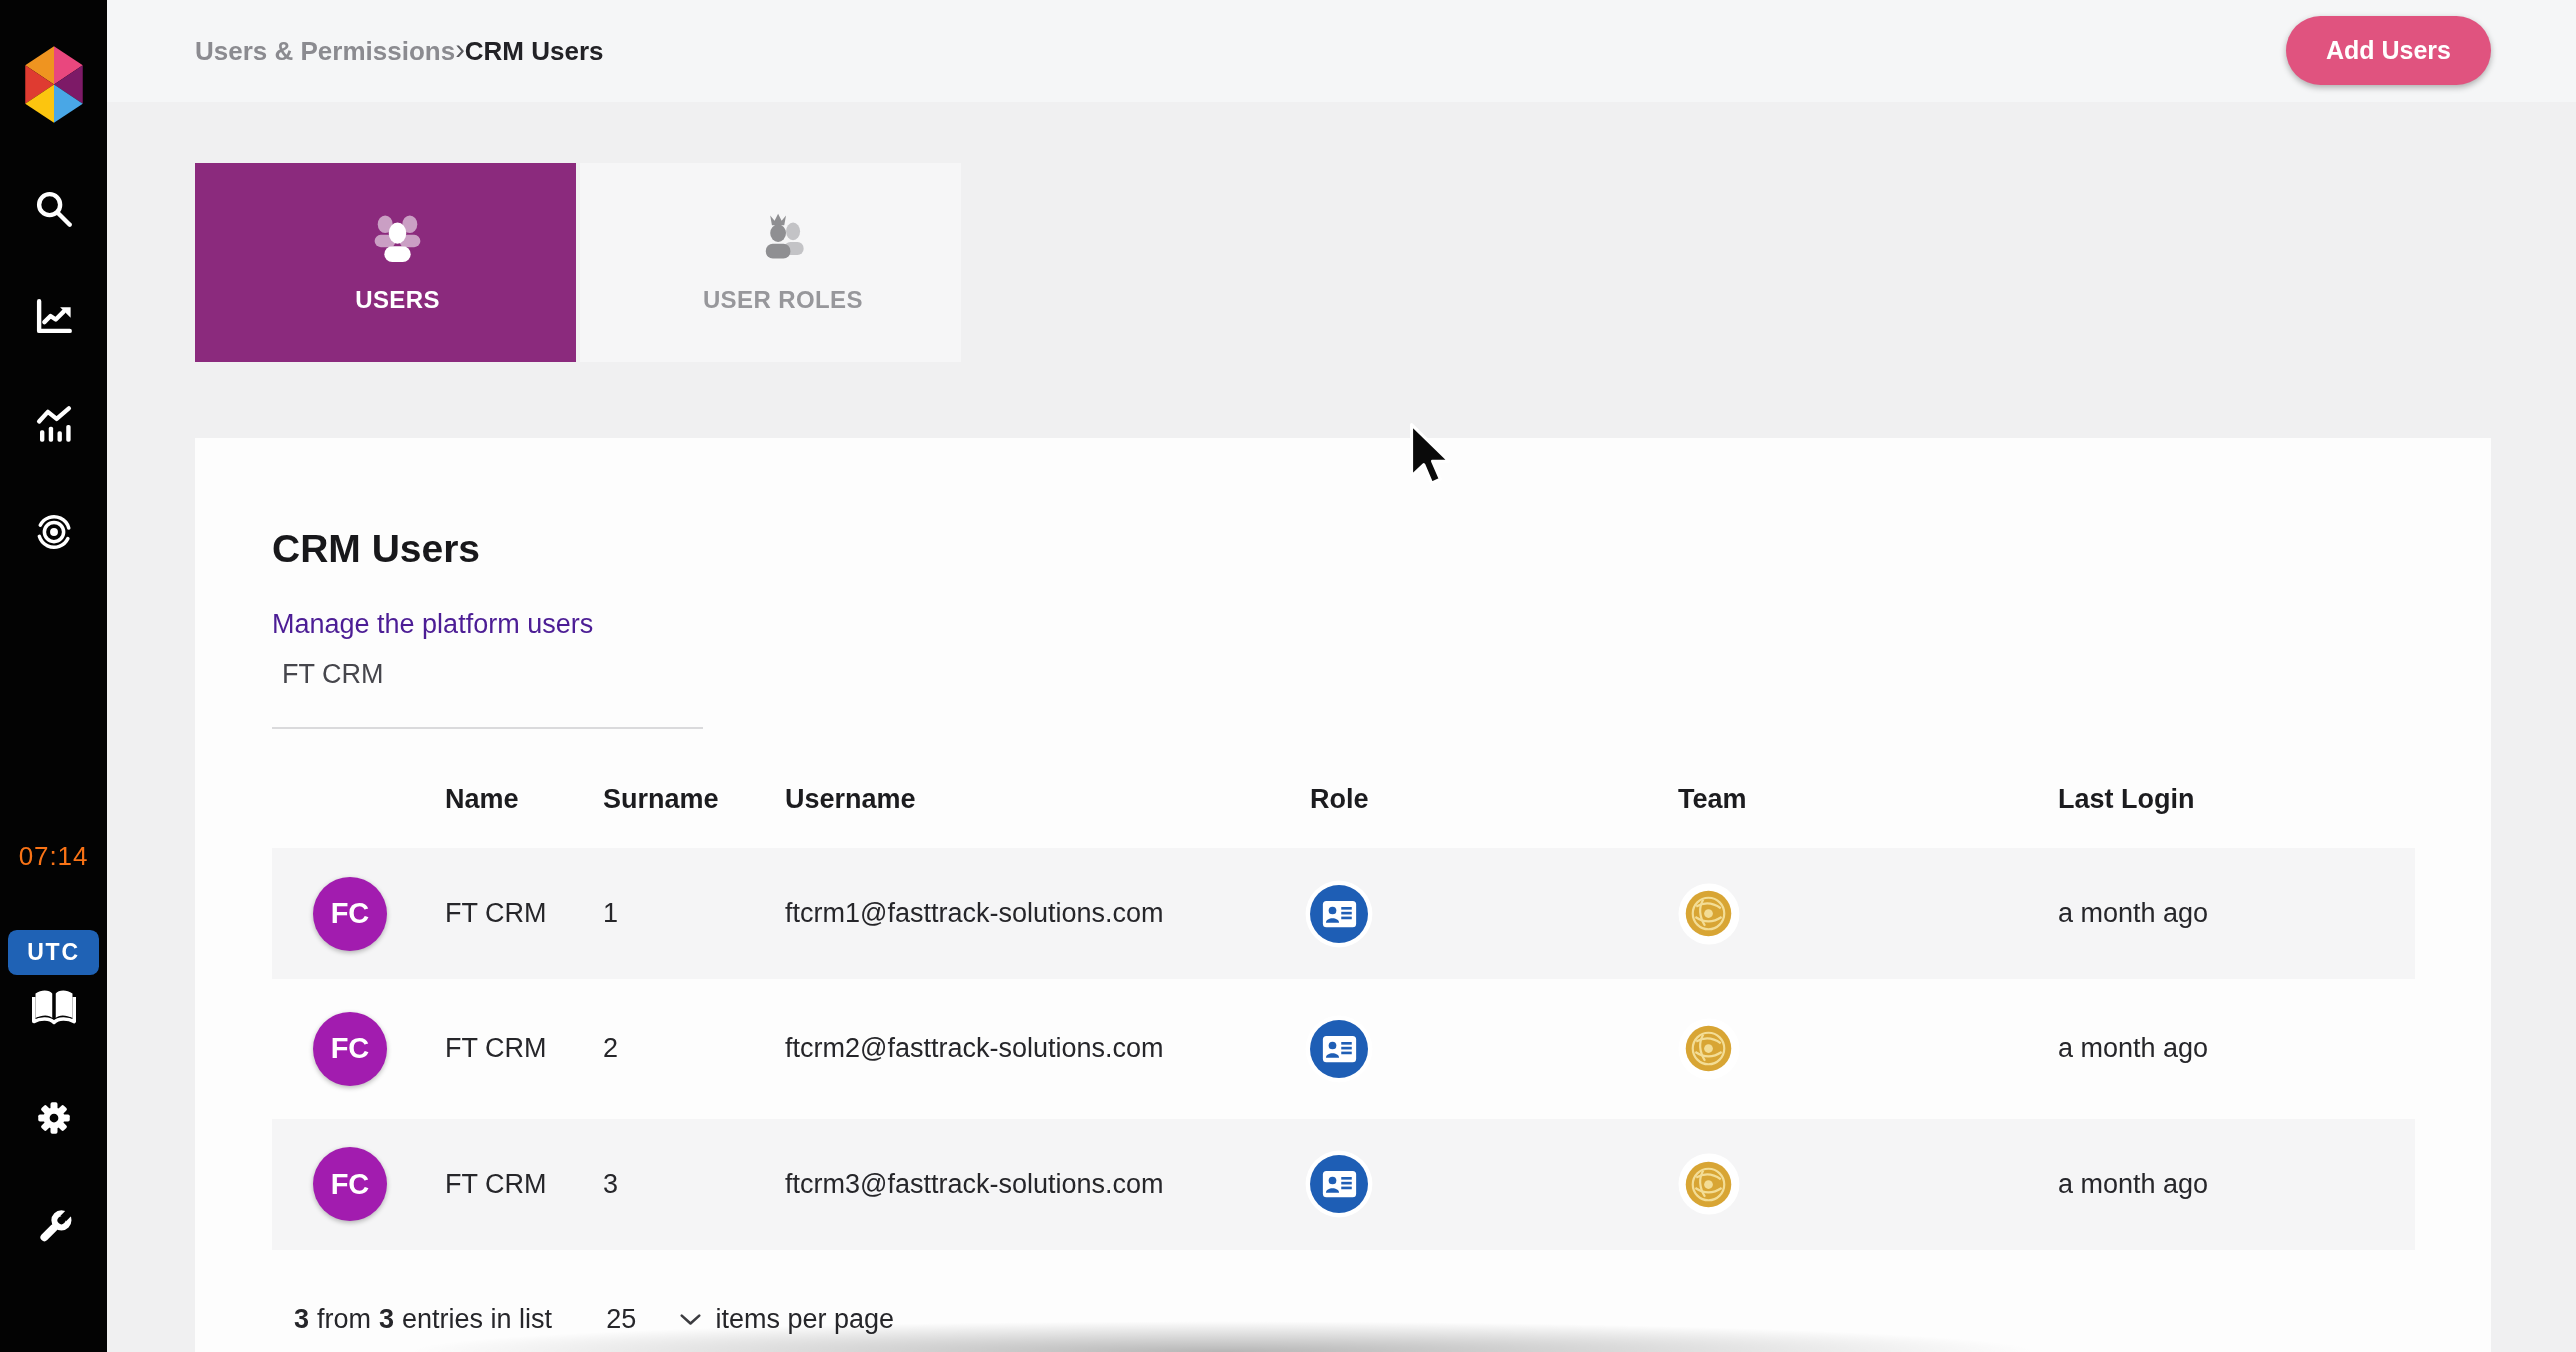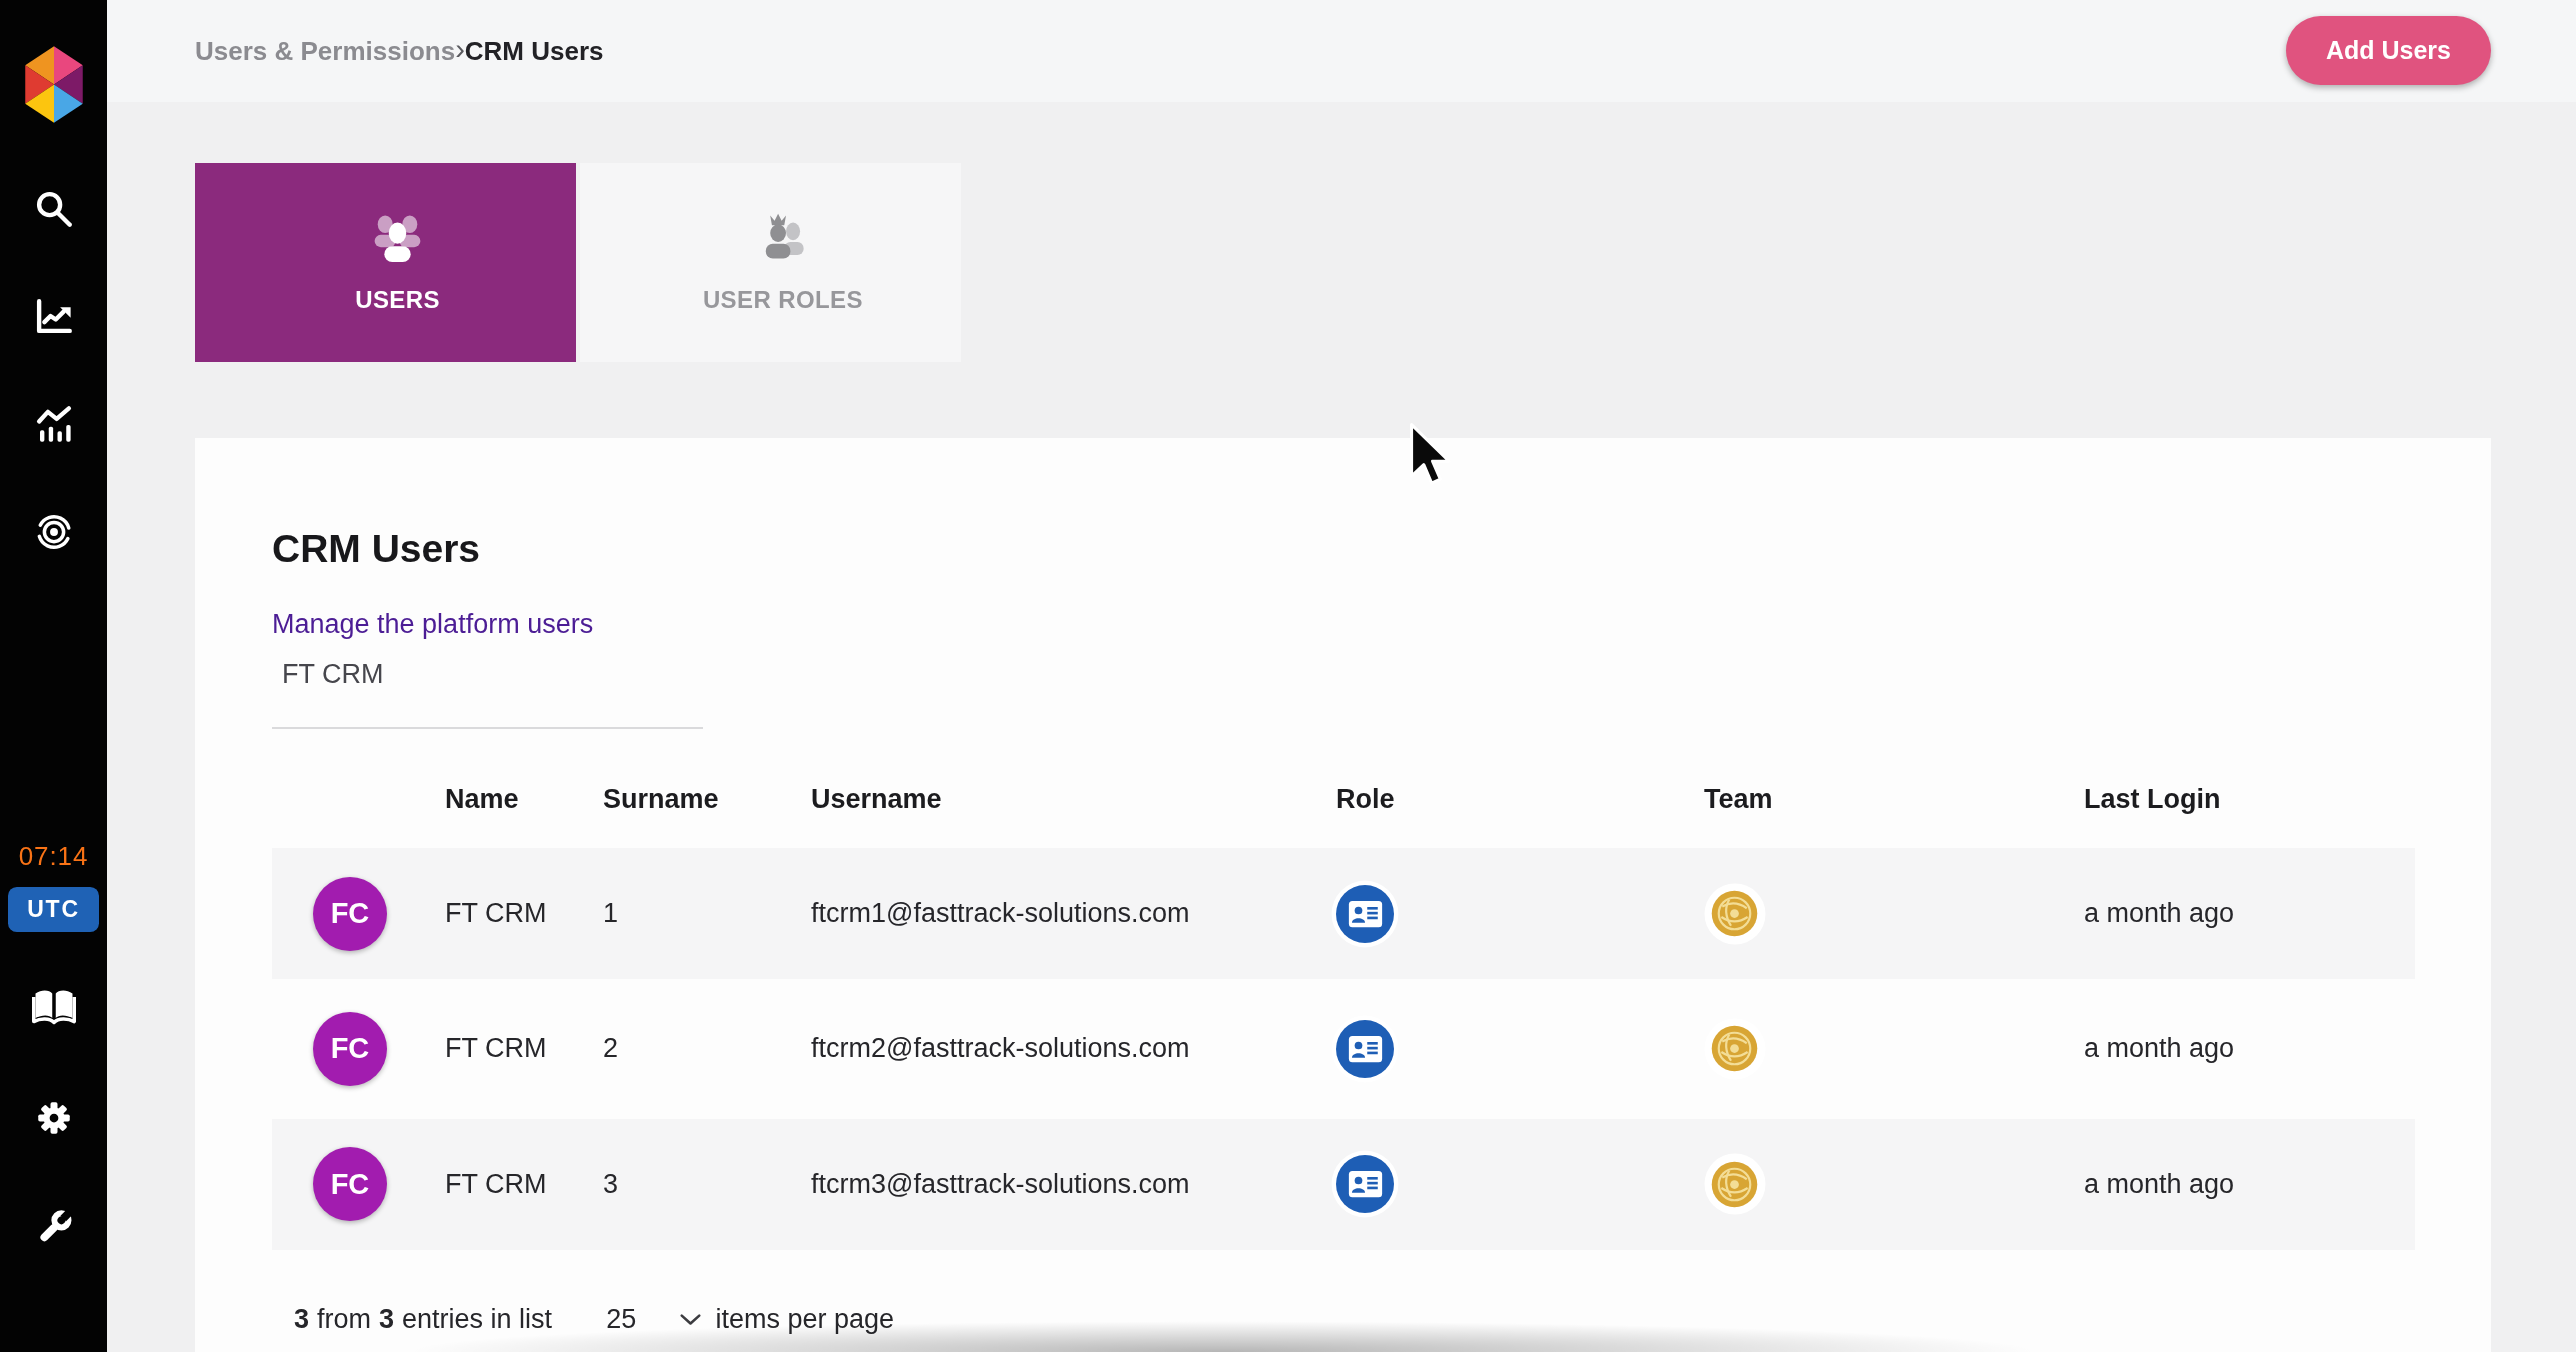--- a/index.html
+++ b/index.html
@@ -4,21 +4,21 @@
 <style>
   html,body{margin:0;padding:0;}
   .stage{position:relative;width:2576px;height:1353px;overflow:hidden;
          background:#f0f0f1;font-family:"Liberation Sans",sans-serif;}
 
   
   .sidebar{position:absolute;left:0;top:0;bottom:0;width:107px;background:#030303;}
   .side-slot{position:absolute;left:0;width:107px;display:flex;justify-content:center;align-items:center;}
   .logo-slot{top:46px;}
   .slot-search{top:188px;} .slot-linechart{top:295px;} .slot-analytics{top:404px;} .slot-target{top:511px;}
-  .slot-time{top:841px;} .slot-utc{top:887px;justify-content:center;} .slot-book{top:988px;} .slot-gear{top:1097px;} .slot-wrench{top:1205px;}
+  .slot-time{top:841px;} .slot-utc{top:930px;justify-content:center;} .slot-book{top:988px;} .slot-gear{top:1097px;} .slot-wrench{top:1205px;}
   .clock{color:#f97316;font-size:26px;font-weight:normal;letter-spacing:0.9px;}
   .utc-badge{background:#1f62b5;color:#fff;font-size:23px;font-weight:bold;letter-spacing:1.8px;
              padding:8.8px 19px;border-radius:8.8px;}
 
   
   .topbar{position:absolute;left:107px;top:0;right:0;height:102px;background:#f5f6f7;}
   .breadcrumb{position:absolute;left:88px;top:0;height:102px;display:flex;align-items:center;}
   .bc-parent{color:#8b8b90;font-size:26px;font-weight:600;}
   .bc-sep{color:#5a5a5f;font-size:29px;font-weight:400;transform:translateY(-1.8px);}
   .bc-current{color:#222226;font-size:26px;font-weight:bold;}
@@ -42,21 +42,21 @@
   .filter-value{position:absolute;left:87px;top:221px;font-size:27px;color:#46464c;}
   .filter-line{position:absolute;left:77px;top:289px;width:431px;height:1.8px;background:#dadadc;}
 
   
   .thead,.trow{display:flex;align-items:center;}
   .thead{position:absolute;left:77px;top:335px;width:2143px;height:53px;}
   .thead .cell{font-size:27px;font-weight:bold;color:#1c1c1f;}
   .rows{position:absolute;left:77px;top:410px;width:2143px;}
   .trow{height:131px;margin-bottom:4.4px;font-size:27px;color:#26262a;}
   .trow.stripe{background:#f5f5f6;}
-  .c0{width:173px;display:flex;} .c1{width:158px;} .c2{width:182px;} .c3{width:525px;margin-left:26px;}
+  .c0{width:173px;display:flex;} .c1{width:158px;} .c2{width:182px;} .c3{width:525px;}
   .c4{width:368px;display:flex;} .c5{width:380px;display:flex;} .c6{flex:1;}
   .avatar{width:74px;height:74px;margin-left:41px;border-radius:50%;background:#a21caf;color:#fff;
           font-size:29px;font-weight:bold;display:flex;align-items:center;justify-content:center;
           box-shadow:0 1.8px 5.3px rgba(0,0,0,.28);text-align:right;}
   .role-badge{width:58px;height:58px;border-radius:50%;background:#1e5eb5;box-shadow:0 0 0 4.4px #fff;
               display:flex;align-items:center;justify-content:center;}
   .team-badge{width:54px;height:54px;margin-left:3.5px;border-radius:50%;background:#fff;
               box-shadow:0 0 0 3.5px #fff;display:flex;align-items:center;justify-content:center;}
 
   

